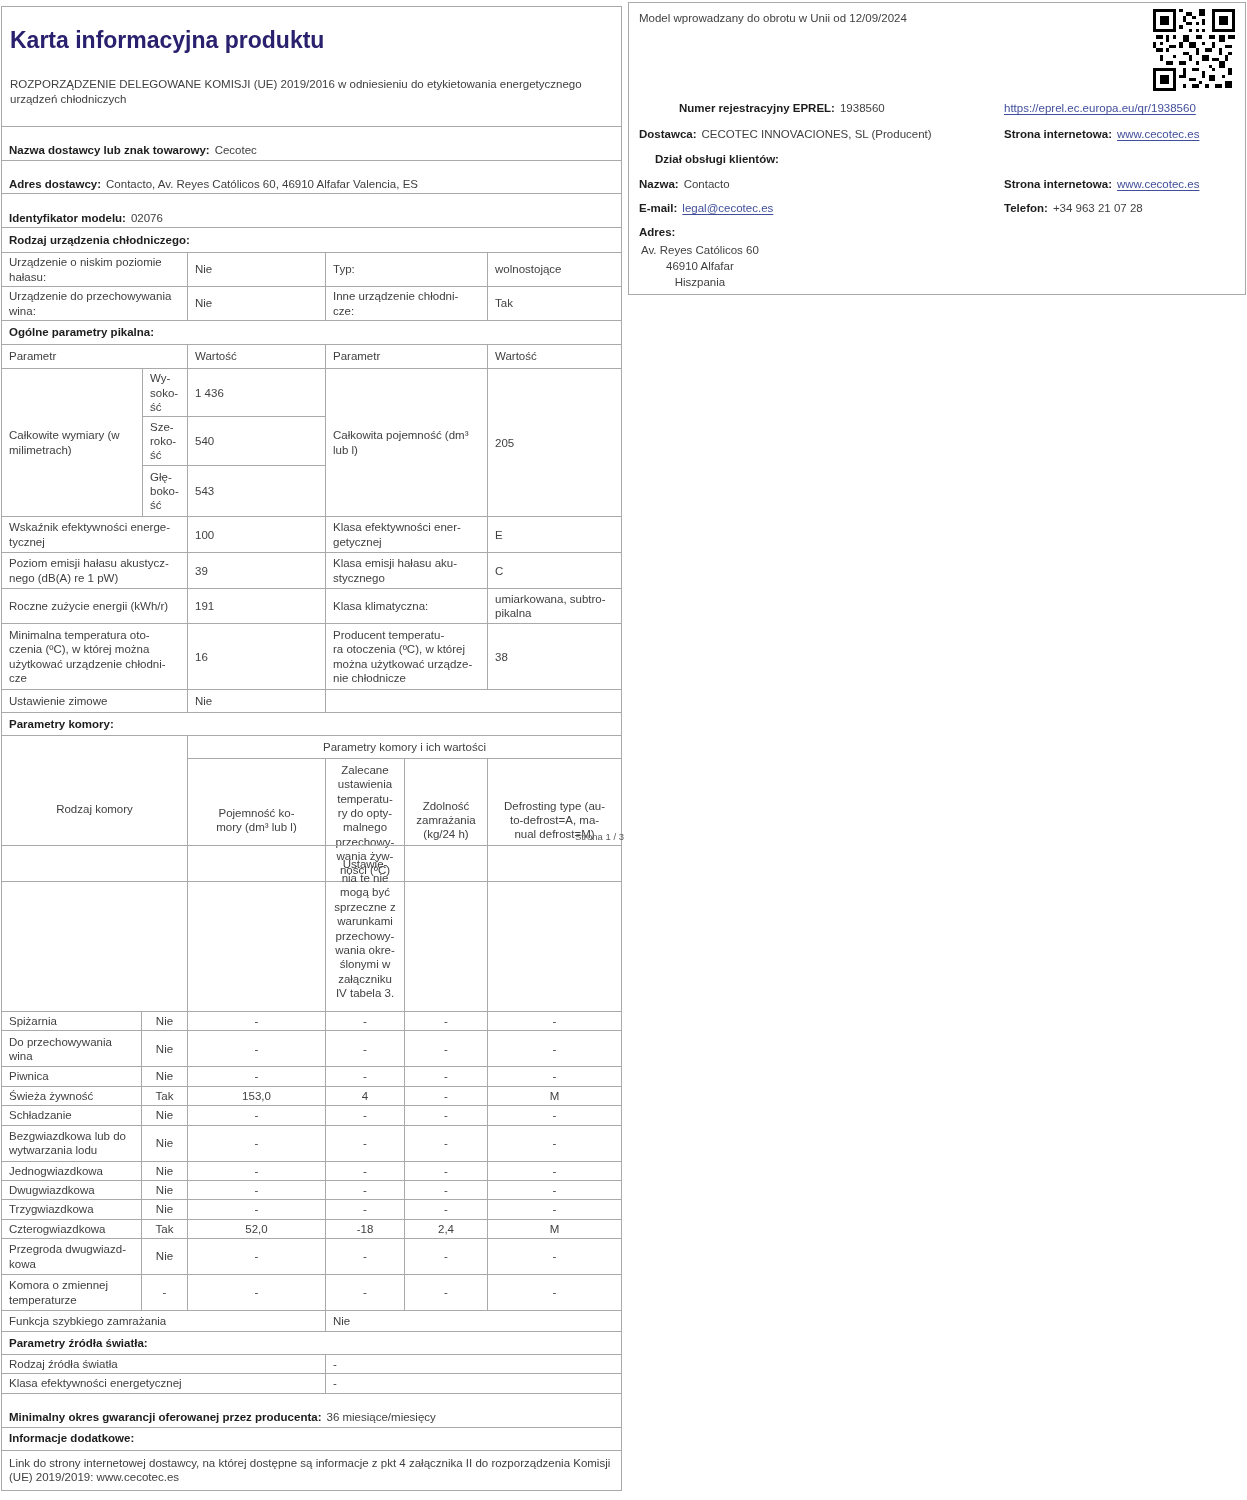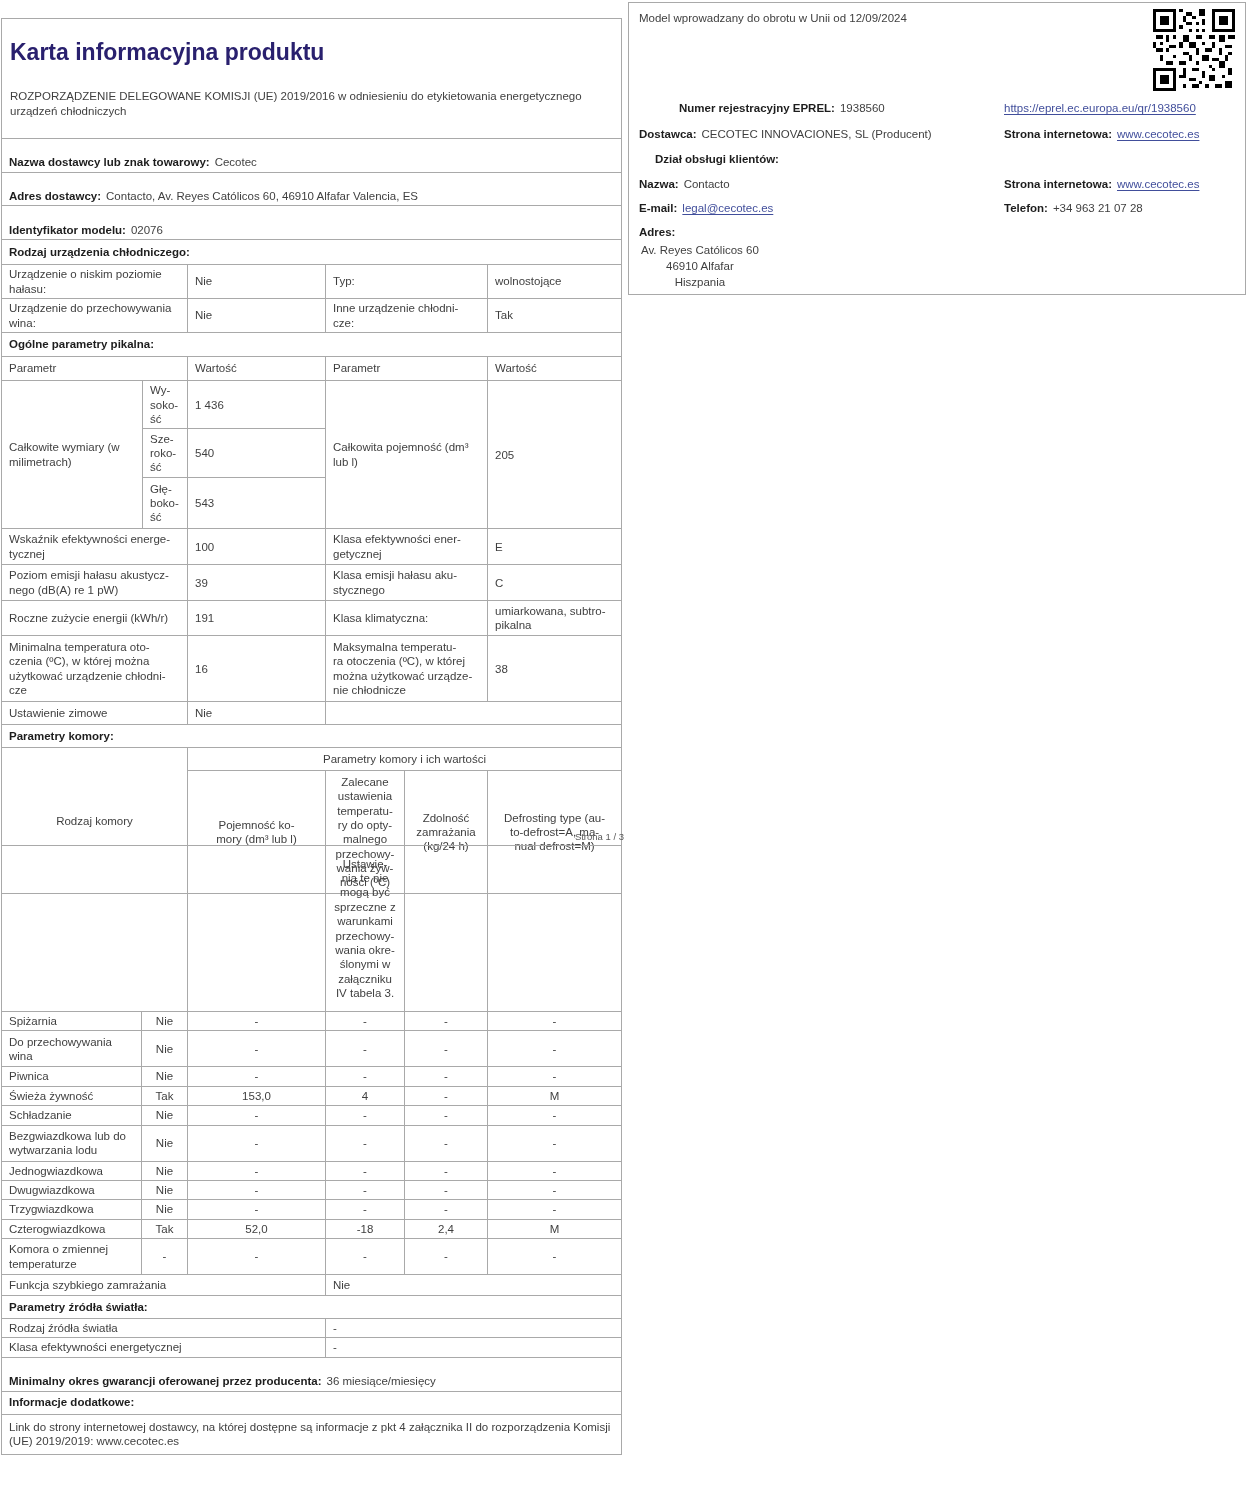--- a/index.html
+++ b/index.html
@@ -27,21 +27,21 @@
   td.c{text-align:center;}
   td.band{font-weight:bold;color:var(--dark);}
   .bl{font-weight:bold;color:var(--dark);margin-right:5px;}
   .doc-title{
     font-size:23px;font-weight:bold;color:var(--title);
     margin:1px 0 7px 0;letter-spacing:0px;
   }
   .doc-subtitle{margin:0;line-height:1.35;}
   .title-cell{padding:4px 8px;}
   a.lnk, .lnk{color:var(--link);text-decoration:underline;text-underline-offset:2px;cursor:pointer;}
-  .page1-table{position:absolute;left:1px;top:18px;width:620px;}
+  .page1-table{position:absolute;left:1px;top:6px;width:620px;}
   .page2-table{position:absolute;left:1px;top:845px;width:620px;}
   .strona{
     position:absolute;left:0;top:831px;width:624px;text-align:right;
     font-size:9.5px;color:#5a5a5a;
   }
   .right-panel{
     position:absolute;left:628px;top:2px;width:616px;height:291px;
     border:1px solid var(--border);
   }
   .rp-abs{position:absolute;line-height:1.3;}
@@ -155,21 +155,21 @@
     <td colspan="2">Klasa klimatyczna:</td>
     <td>umiarkowana, subtro-
 pikalna</td>
   </tr>
   <tr style="height:66px">
     <td colspan="2">Minimalna temperatura oto-
 czenia (ºC), w której można
 użytkować urządzenie chłodni-
 cze</td>
     <td>16</td>
-    <td colspan="2">Maksymalna temperatu-
+    <td colspan="2">Producent temperatu-
 ra otoczenia (ºC), w której
 można użytkować urządze-
 nie chłodnicze</td>
     <td>38</td>
   </tr>
   <tr style="height:23px">
     <td colspan="2">Ustawienie zimowe</td>
     <td>Nie</td>
     <td colspan="3"></td>
   </tr>
@@ -303,20 +303,29 @@
     <td class="c">-</td>
     <td class="c">-</td>
   </tr>
   <tr style="height:19px">
     <td>Czterogwiazdkowa</td>
     <td class="c">Tak</td>
     <td class="c">52,0</td>
     <td class="c">-18</td>
     <td class="c">2,4</td>
     <td class="c">M</td>
+  </tr>
+  <tr style="height:36px">
+    <td>Przegroda dwugwiazd-
+kowa</td>
+    <td class="c">Nie</td>
+    <td class="c">-</td>
+    <td class="c">-</td>
+    <td class="c">-</td>
+    <td class="c">-</td>
   </tr>
   <tr style="height:36px">
     <td>Komora o zmiennej
 temperaturze</td>
     <td class="c">-</td>
     <td class="c">-</td>
     <td class="c">-</td>
     <td class="c">-</td>
     <td class="c">-</td>
   </tr>

